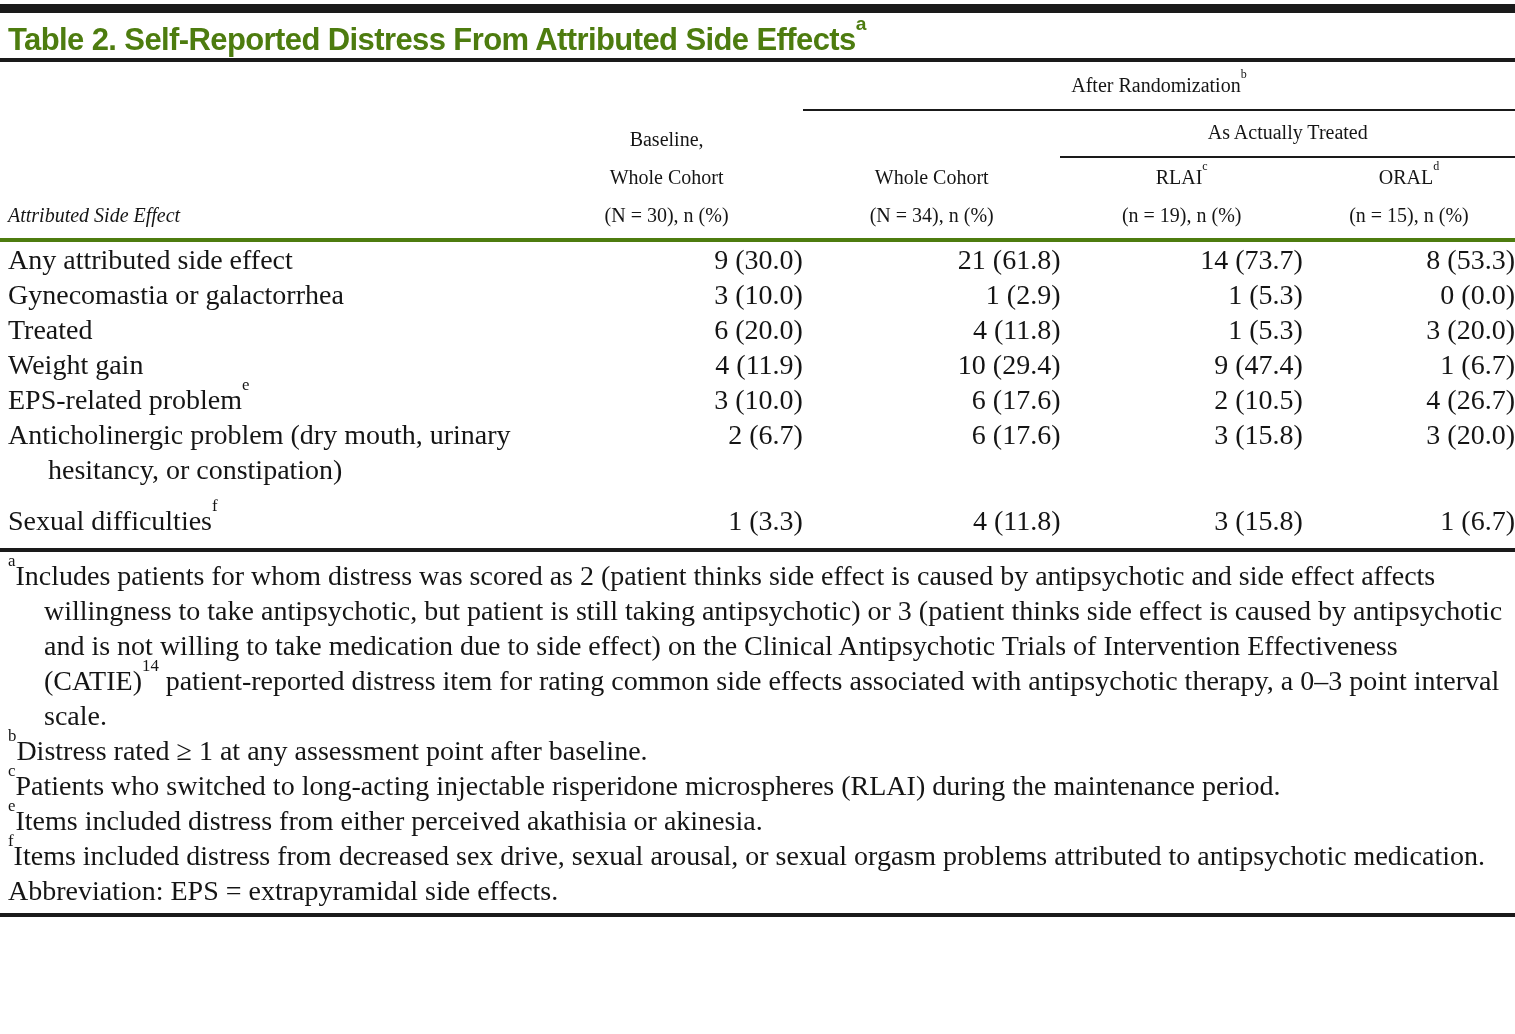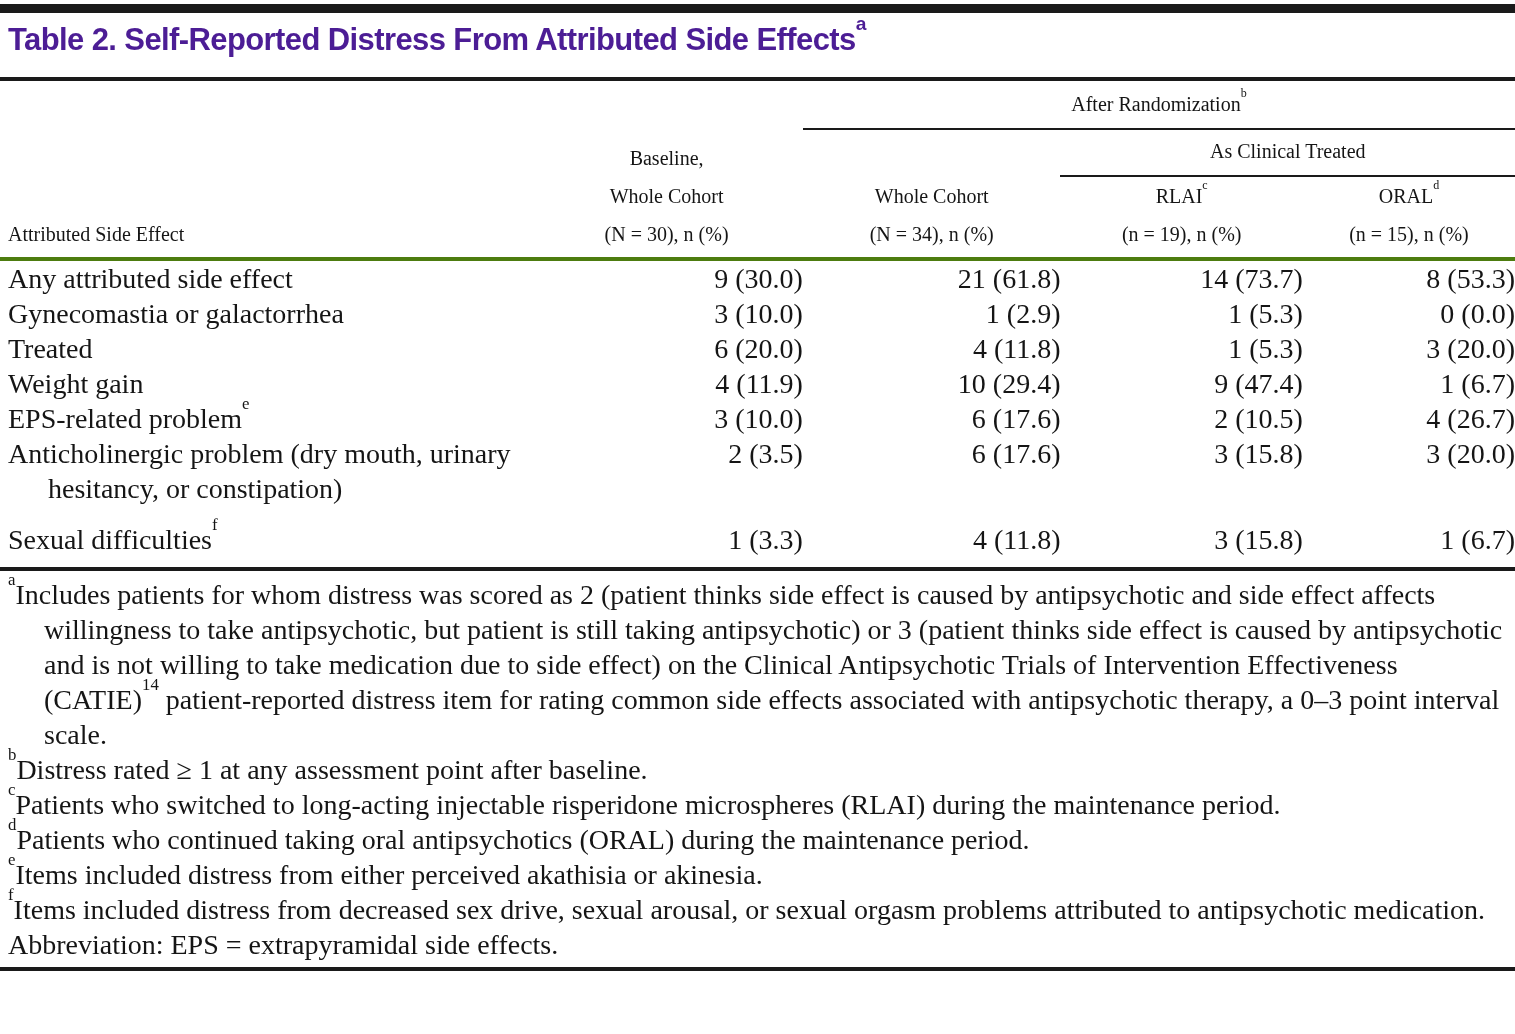--- a/index.html
+++ b/index.html
@@ -15,22 +15,22 @@
   .rule { background:#1a1a1a; width:100%; }
   .top-bar { height:9px; }
   .title-rule { height:4px; }
   .bottom-rule { height:4px; margin-top:5px; }
 
   .title {
     font-family:"Liberation Sans", sans-serif;
     font-weight:bold;
     font-size:31px;
     letter-spacing:-0.6px;
-    color:#4c1d95;
-    padding:9px 8px 19px 8px;
+    color:#4d7c0f;
+    padding:9px 8px 0 8px;
     white-space:nowrap;
   }
   .title sup { font-size:62%; position:relative; top:-0.45em; line-height:0; }
 
   table {
     width:100%;
     border-collapse:collapse;
     table-layout:fixed;
   }
   .w1 { width:35%; } .w2 { width:18%; } .w3 { width:17%; } .w4 { width:16%; } .w5 { width:14%; }
@@ -40,21 +40,21 @@
     text-align:center;
     font-size:20px;
     line-height:38px;
     font-weight:normal;
   }
   tr.h-a { height:48px; }
   tr.h-b { height:47px; }
   tr.h-c { height:76px; }
   td.spanner  { border-bottom:2px solid #1a1a1a; padding-bottom:5px; }
   td.hb       { border-bottom:4px solid #4d7c0f; }
-  td.c1 { text-align:left; padding-left:8px; padding-bottom:4px; }
+  td.c1 { text-align:left; padding-left:8px; padding-bottom:4px;font-style:italic; }
   td.c2, td.c3, td.c4, td.c5 { padding-bottom:4px; }
 
   sup { font-size:60%; position:relative; top:-0.5em; line-height:0; }
 
   tbody td {
     font-size:28px;
     line-height:35px;
     vertical-align:top;
     text-align:right;
     height:35px;
@@ -101,21 +101,21 @@
           <div>Whole Cohort</div>
           <div>(N = 30), n (%)</div>
         </td>
         <td class="spanner" colspan="3"><span>After Randomization</span><sup>b</sup></td>
       </tr>
       <tr class="h-b">
         <td class="c3 hb" rowspan="2">
           <div>Whole Cohort</div>
           <div>(N = 34), n (%)</div>
         </td>
-        <td class="spanner" colspan="2">As Clinical Treated</td>
+        <td class="spanner" colspan="2">As Actually Treated</td>
       </tr>
       <tr class="h-c">
         <td class="c4 hb">
           <div><span>RLAI</span><sup>c</sup></div>
           <div>(n = 19), n (%)</div>
         </td>
         <td class="c5 hb">
           <div><span>ORAL</span><sup>d</sup></div>
           <div>(n = 15), n (%)</div>
         </td>
@@ -152,40 +152,39 @@
       </tr>
       <tr>
         <td class="label"><span>EPS-related problem</span><sup>e</sup></td>
         <td>3 (10.0)</td>
         <td>6 (17.6)</td>
         <td>2 (10.5)</td>
         <td>4 (26.7)</td>
       </tr>
       <tr>
         <td class="label"><span>Anticholinergic problem (dry mouth, urinary hesitancy, or constipation)</span><sup></sup></td>
-        <td>2 (3.5)</td>
+        <td>2 (6.7)</td>
         <td>6 (17.6)</td>
         <td>3 (15.8)</td>
         <td>3 (20.0)</td>
       </tr>
       <tr class="lastrow">
         <td class="label"><span>Sexual difficulties</span><sup>f</sup></td>
         <td>1 (3.3)</td>
         <td>4 (11.8)</td>
         <td>3 (15.8)</td>
         <td>1 (6.7)</td>
       </tr>
     </tbody>
   </table>
 
   <div class="footnotes">
     <div class="footnote"><sup>a</sup><span>Includes patients for whom distress was scored as 2 (patient thinks side effect is caused by antipsychotic and side effect affects willingness to take antipsychotic, but patient is still taking antipsychotic) or 3 (patient thinks side effect is caused by antipsychotic and is not willing to take medication due to side effect) on the Clinical Antipsychotic Trials of Intervention Effectiveness (CATIE)</span><sup>14</sup><span> patient-reported distress item for rating common side effects associated with antipsychotic therapy, a 0–3 point interval scale.</span></div>
     <div class="footnote"><sup>b</sup><span>Distress rated ≥ 1 at any assessment point after baseline.</span></div>
     <div class="footnote"><sup>c</sup><span>Patients who switched to long-acting injectable risperidone microspheres (RLAI) during the maintenance period.</span></div>
-    <div class="footnote"><sup>d</sup><span>Patients who continued taking oral antipsychotics (ORAL) during the maintenance period.</span></div>
     <div class="footnote"><sup>e</sup><span>Items included distress from either perceived akathisia or akinesia.</span></div>
     <div class="footnote"><sup>f</sup><span>Items included distress from decreased sex drive, sexual arousal, or sexual orgasm problems attributed to antipsychotic medication.</span></div>
     <div class="footnote">Abbreviation: EPS = extrapyramidal side effects.</div>
   </div>
 
   <div class="rule bottom-rule"></div>
 
 </div>
 
 </body></html>

